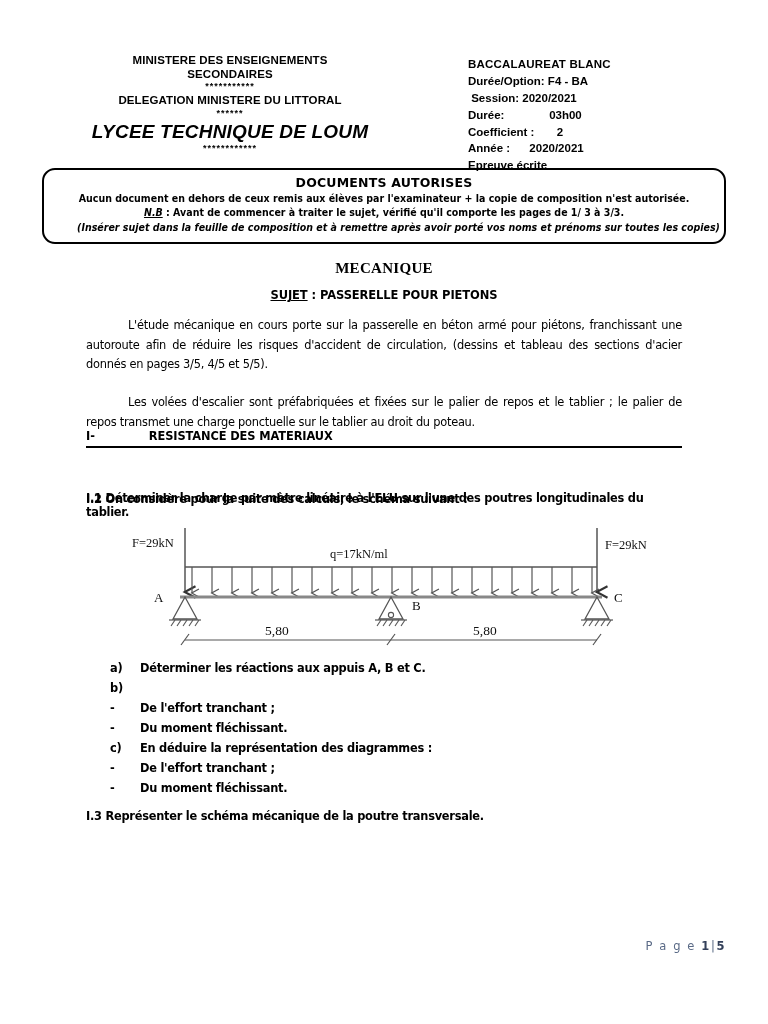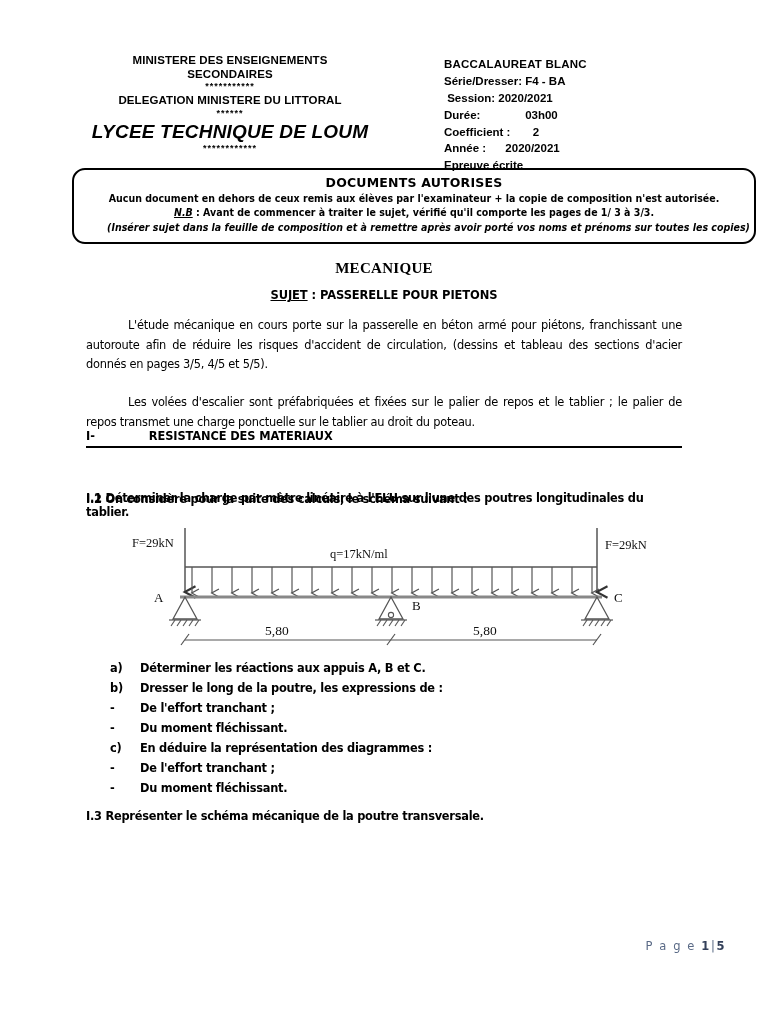--- a/index.html
+++ b/index.html
@@ -50,41 +50,40 @@
     margin: 1px 0 3px 0;
   }
   .school-big {
     font-size: 19px;
     letter-spacing: 0.2px;
     font-style: italic;
   }
 
   .exam-block {
     position: absolute;
-    left: 436px;
+    left: 460px;
     top: 2px;
     font-weight: bold;
     font-size: 11.5px;
     line-height: 1.47;
   }
   .exam-row { white-space: pre; }
   .exam-title { letter-spacing: 0.2px; }
 
   
   .docbox {
     position: absolute;
     left: 42px;
     top: 168px;
     width: 684px;
     box-sizing: border-box;
     border: 2.2px solid #000;
     border-radius: 13px;
     padding: 5px 10px 7px 10px;
     text-align: center;
-    margin-left: 30px;
   }
   .docbox-title {
     font-family: "DejaVu Sans", sans-serif;
     font-weight: bold;
     font-size: 12.5px;
     letter-spacing: 0.2px;
     margin-bottom: 2px;
   }
   .docbox-line {
     font-family: "DejaVu Sans", sans-serif;
@@ -230,21 +229,21 @@
       <span class="school-line">SECONDAIRES</span>
       <span class="stars">***********</span>
       <span class="school-line">DELEGATION MINISTERE DU LITTORAL</span>
       <span class="stars">******</span>
       <span class="school-line school-big">LYCEE TECHNIQUE DE LOUM</span>
       <span class="stars">************</span>
     </div>
 
     <div class="exam-block">
       <div class="exam-row exam-title">BACCALAUREAT BLANC</div>
-      <div class="exam-row">Série/Dresser: F4 - BA</div>
+      <div class="exam-row">Durée/Option: F4 - BA</div>
       <div class="exam-row"> Session: 2020/2021</div>
       <div class="exam-row">Durée:              03h00</div>
       <div class="exam-row">Coefficient :       2</div>
       <div class="exam-row">Année :      2020/2021</div>
       <div class="exam-row">Epreuve écrite</div>
     </div>
   </div>
 
   <div class="docbox">
     <div class="docbox-title">DOCUMENTS AUTORISES</div>
@@ -365,21 +364,20 @@
     </svg>
   </div>
 
   <div class="qlist">
       <div class="qitem">
         <span class="qmark">a)</span>
         <span class="qtext">Déterminer les réactions aux appuis A, B et C.</span>
       </div>
       <div class="qitem">
         <span class="qmark">b)</span>
-        <span class="qtext">Dresser le long de la poutre, les expressions de :</span>
       </div>
       <div class="qitem">
         <span class="qmark">-</span>
         <span class="qtext">De l'effort tranchant ;</span>
       </div>
       <div class="qitem">
         <span class="qmark">-</span>
         <span class="qtext">Du moment fléchissant.</span>
       </div>
       <div class="qitem">

